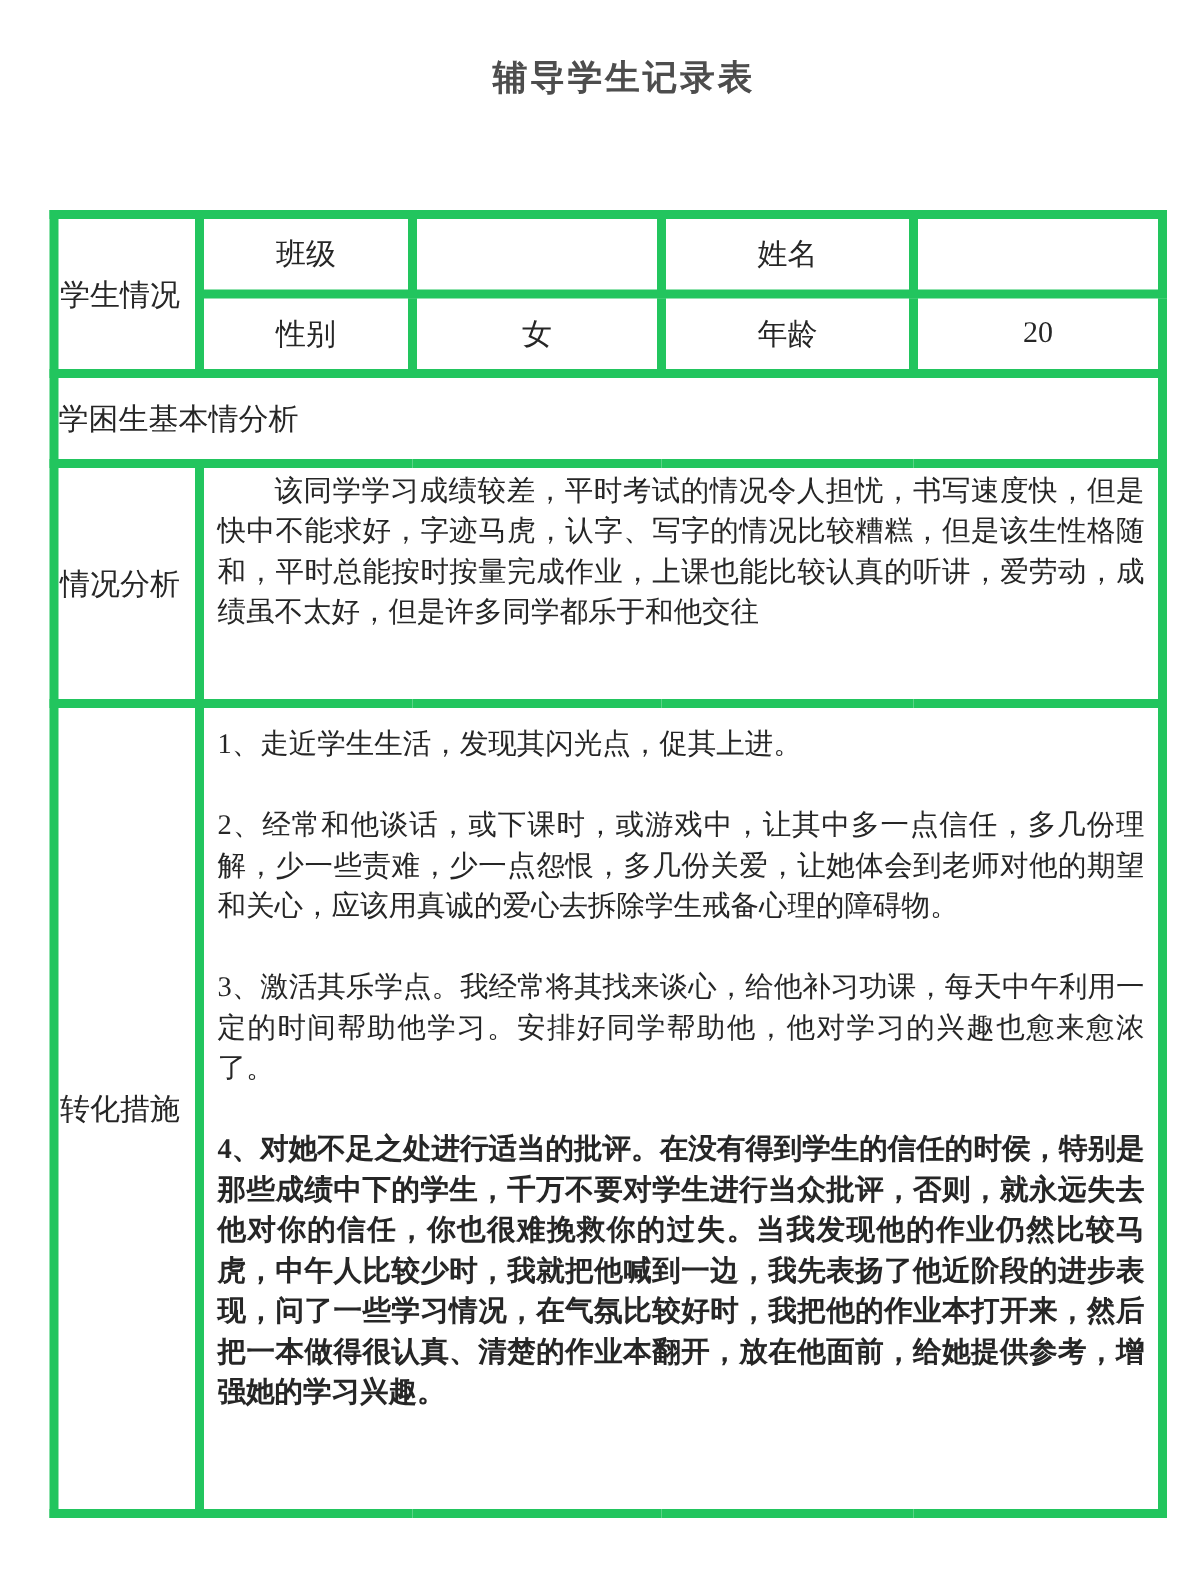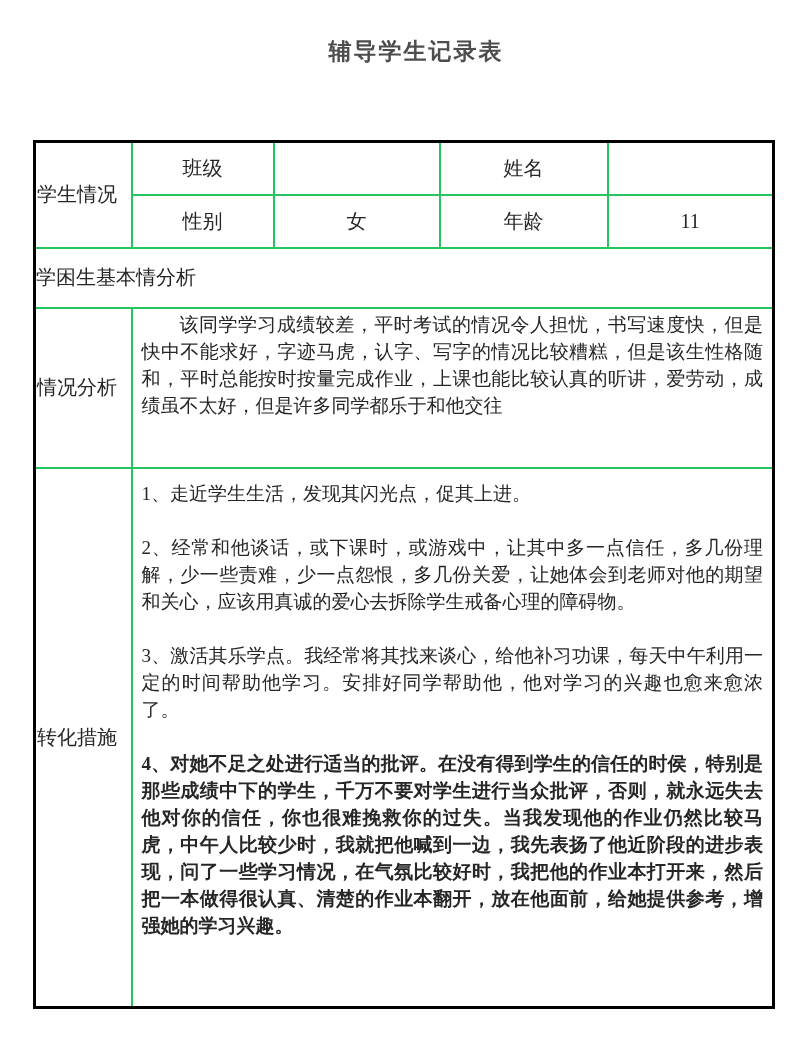--- a/index.html
+++ b/index.html
@@ -32,21 +32,21 @@
       position: absolute;
       left: 33px;
       top: 140px;
       width: 739px;
       border-collapse: collapse;
       table-layout: fixed;
       border: 3px solid #000000;
       color: #262626;
     }
     td {
-      border: 2px solid #22c55e;
+      border: 6px solid #22c55e;
       padding: 0;
     }
     .col1 { width: 97px; }
     .col2 { width: 142px; }
     .col3 { width: 166px; }
     .col4 { width: 168px; }
     .col5 { width: 166px; }
 
     .section-cell {
       text-align: left;
@@ -108,21 +108,21 @@
         <td class="section-cell" rowspan="2">学生情况</td>
         <td class="field-label-cell">班级</td>
         <td class="field-value-cell"></td>
         <td class="field-label-cell">姓名</td>
         <td class="field-value-cell"></td>
       </tr>
       <tr>
         <td class="field-label-cell">性别</td>
         <td class="field-value-cell">女</td>
         <td class="field-label-cell">年龄</td>
-        <td class="field-value-cell">11</td>
+        <td class="field-value-cell">20</td>
       </tr>
       <tr>
         <td class="analysis-header-cell" colspan="5">学困生基本情分析</td>
       </tr>
       <tr style="height:160px;">
         <td class="section-cell">情况分析</td>
         <td class="text-cell" colspan="4">
           <p class="situation-text">该同学学习成绩较差，平时考试的情况令人担忧，书写速度快，但是快中不能求好，字迹马虎，认字、写字的情况比较糟糕，但是该生性格随和，平时总能按时按量完成作业，上课也能比较认真的听讲，爱劳动，成绩虽不太好，但是许多同学都乐于和他交往</p>
         </td>
       </tr>

